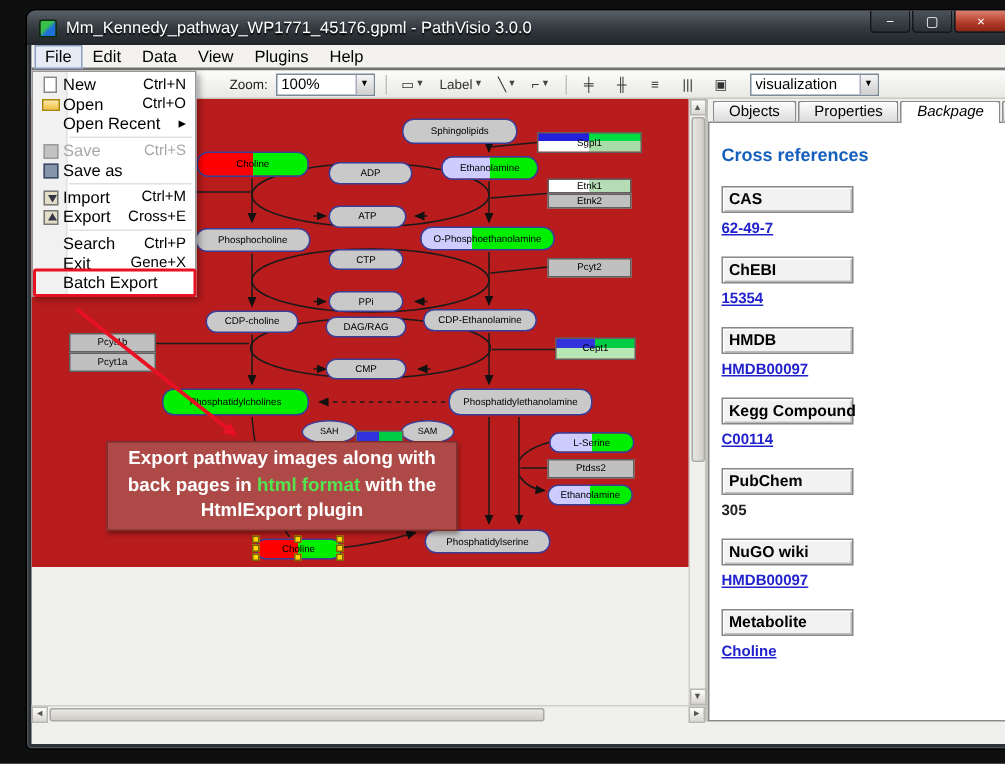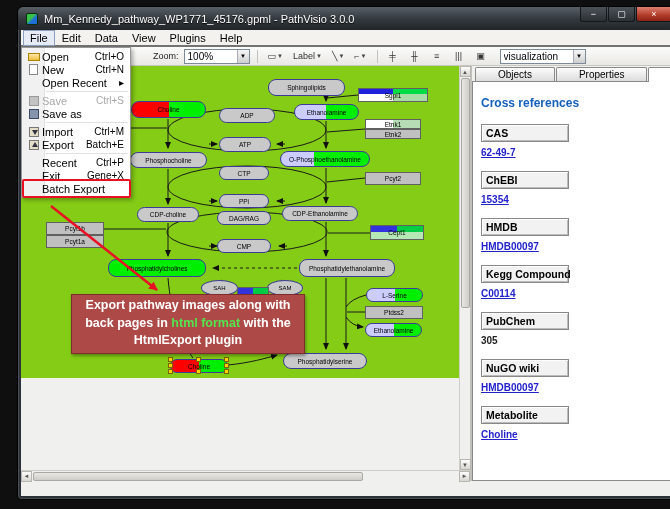--- a/index.html
+++ b/index.html
@@ -35,21 +35,21 @@
   .combo .carrow{width:12px;height:13px;margin-left:3px;display:flex;align-items:center;justify-content:center;
     font-size:6px;background:linear-gradient(#f6f6f6,#cfcfcf);border-left:1px solid #aab;}
   .tbtn{height:15px;min-width:16px;display:flex;align-items:center;justify-content:center;gap:1px;
     border:1px solid transparent;border-radius:2px;color:#333;padding:0 2px;font-size:9px;}
   .tbtn .dd{font-size:6px;color:#444;}
   .tsep{width:1px;height:13px;background:#c4c2bc;margin:0 2px;}
   
   .mainrow{display:flex;height:415px;}
   .canvascol{width:449px;flex:0 0 auto;display:flex;flex-direction:column;}
   .canvaswrap{position:relative;width:449px;height:404px;display:flex;}
-  .canvas{position:relative;width:438px;height:312px;background:#84cc16;overflow:hidden;}
+  .canvas{position:relative;width:438px;height:312px;background:#b91c1c;overflow:hidden;}
   .edges,.overlay{position:absolute;left:0;top:0;}
   .overlay{z-index:5;pointer-events:none;}
   #nodelayer{position:absolute;left:0;top:0;width:100%;height:100%;z-index:2;}
   
   .pnode{position:absolute;border:1px solid #3c3c96;border-radius:8px;display:flex;align-items:center;
     justify-content:center;font-size:6.5px;color:#000;overflow:visible;}
   .pnode .plabel{position:relative;z-index:2;white-space:nowrap;}
   .pnode.gene,.pnode.gene2{border-radius:0;border:1px solid #606060;}
   .pnode.oval{border-radius:50%;font-size:6px;}
   .g2top{position:absolute;left:0;right:0;top:0;height:45%;}
@@ -67,21 +67,21 @@
   .sbtn{width:11px;height:11px;display:flex;align-items:center;justify-content:center;font-size:6px;
     color:#555;background:linear-gradient(#fdfdfd,#d8d6d0);border:1px solid #b8b6b0;flex:0 0 auto;}
   .vthumb{width:9px;background:linear-gradient(90deg,#e8e7e3,#cfcdc7);border:1px solid #aaa8a2;
     border-radius:2px;margin-top:1px;}
   .hthumb{height:9px;background:linear-gradient(#e8e7e3,#cfcdc7);border:1px solid #aaa8a2;
     border-radius:2px;margin-left:1px;}
   
   .splitter{width:5px;background:#dcdad4;border-left:1px solid #c2c0ba;border-right:1px solid #c2c0ba;}
   .sidebar{flex:1;display:flex;flex-direction:column;background:#f0f0ee;}
   .tabs{height:15px;display:flex;align-items:flex-end;padding-left:3px;font-size:10px;}
-  .tab{padding:1px 22px 1px;border:1px solid #8a8a8a;border-bottom:none;border-radius:2px 2px 0 0;
+  .tab{padding:1px 10px 1px;border:1px solid #8a8a8a;border-bottom:none;border-radius:2px 2px 0 0;
     background:linear-gradient(#fdfdfd,#dcdcdc);margin-right:1px;white-space:nowrap;}
   .tab.active{background:#fff;position:relative;top:1px;padding-bottom:2px;font-style:italic;}
   .sidebody{flex:1;display:flex;border:1px solid #8a8a8a;background:#fff;overflow:hidden;}
   .sidecontent{flex:1;padding:6px 8px;overflow:hidden;font-size:10px;}
   .xheading{color:#1560bd;font-weight:bold;font-size:12px;margin:8px 0 14px;}
   .xsec{margin-bottom:13px;}
   .xhead{width:88px;font-size:10.5px;font-weight:bold;background:#f2f2f2;border:1px solid #888;
     box-shadow:1px 1px 0 #fff inset,-1px -1px 0 #bbb inset;padding:2px 4px;margin-bottom:5px;white-space:nowrap;}
   .xval{font-size:10px;font-weight:bold;color:#222;}
   .xlink{color:#2222cc;text-decoration:underline;display:inline-block;}
@@ -387,31 +387,31 @@
 
         </div>
       </div>
     </div>
 
 
     <div class="filemenu">
       <div class="menu-items" id="fm-items">
           <div class="mitem">
             <span class="mico">
+              <span class="icon-new-file"></span>
+            </span>
+            <span class="mlabel">New</span>
+            <span class="mshort">Ctrl+N</span>
+          </div>
+          <div class="mitem">
+            <span class="mico">
               <span class="icon-open-folder"></span>
             </span>
             <span class="mlabel">Open</span>
             <span class="mshort">Ctrl+O</span>
-          </div>
-          <div class="mitem">
-            <span class="mico">
-              <span class="icon-new-file"></span>
-            </span>
-            <span class="mlabel">New</span>
-            <span class="mshort">Ctrl+N</span>
           </div>
           <div class="mitem">
             <span class="mico"></span>
             <span class="mlabel">Open Recent</span>
             <span class="mshort">▸</span>
           </div>
           <div class="msep"></div>
           <div class="mitem disabled">
             <span class="mico">
               <span class="icon-save gray"></span>
@@ -432,26 +432,26 @@
               <span class="icon-arrowbox icon-import-box"></span>
             </span>
             <span class="mlabel">Import</span>
             <span class="mshort">Ctrl+M</span>
           </div>
           <div class="mitem">
             <span class="mico">
               <span class="icon-arrowbox icon-export-box"></span>
             </span>
             <span class="mlabel">Export</span>
-            <span class="mshort">Batch+E</span>
+            <span class="mshort">Cross+E</span>
           </div>
           <div class="msep"></div>
           <div class="mitem">
             <span class="mico"></span>
-            <span class="mlabel">Recent</span>
+            <span class="mlabel">Search</span>
             <span class="mshort">Ctrl+P</span>
           </div>
           <div class="mitem">
             <span class="mico"></span>
             <span class="mlabel">Exit</span>
             <span class="mshort">Gene+X</span>
           </div>
           <div class="mitem">
             <span class="mico"></span>
             <span class="mlabel">Batch Export</span>

